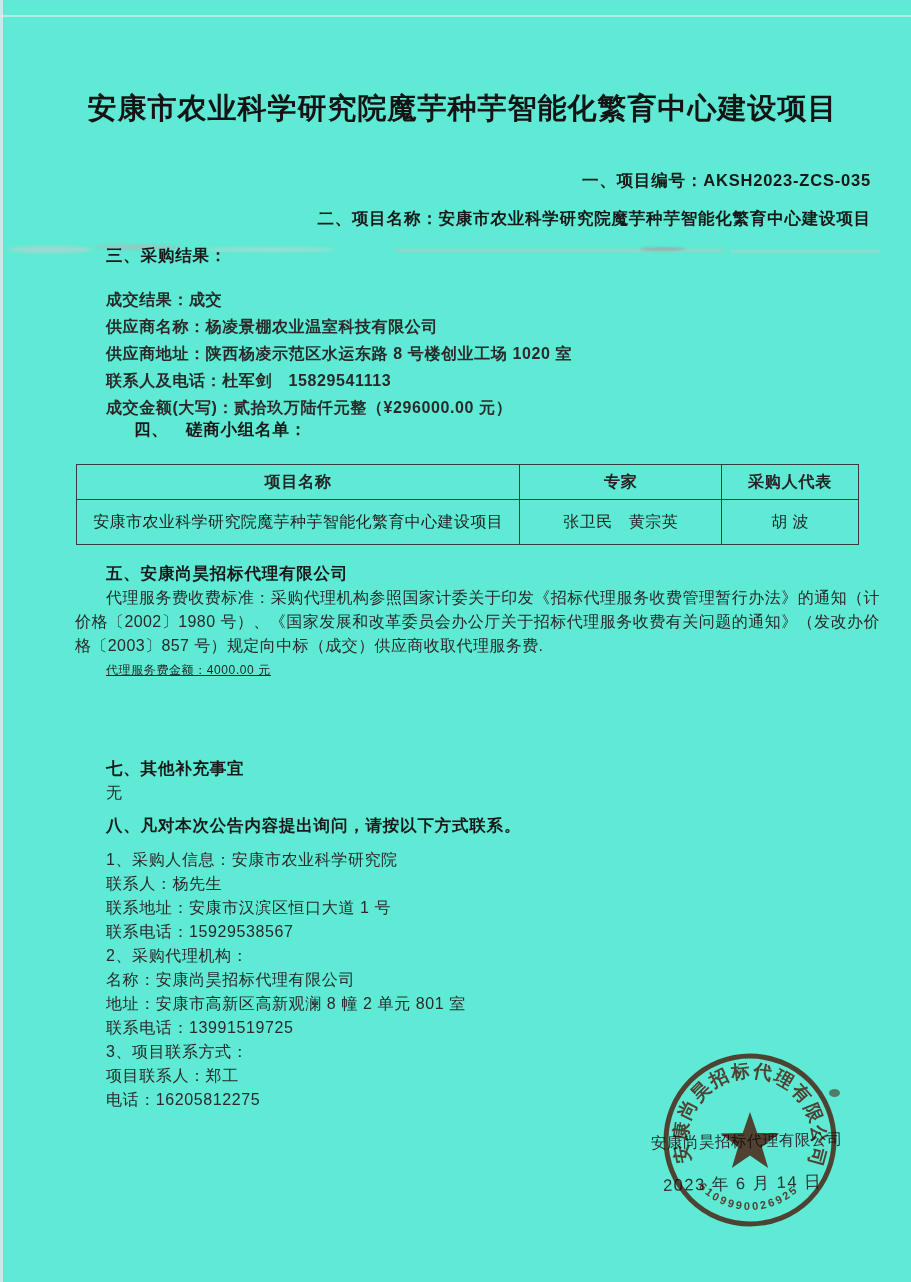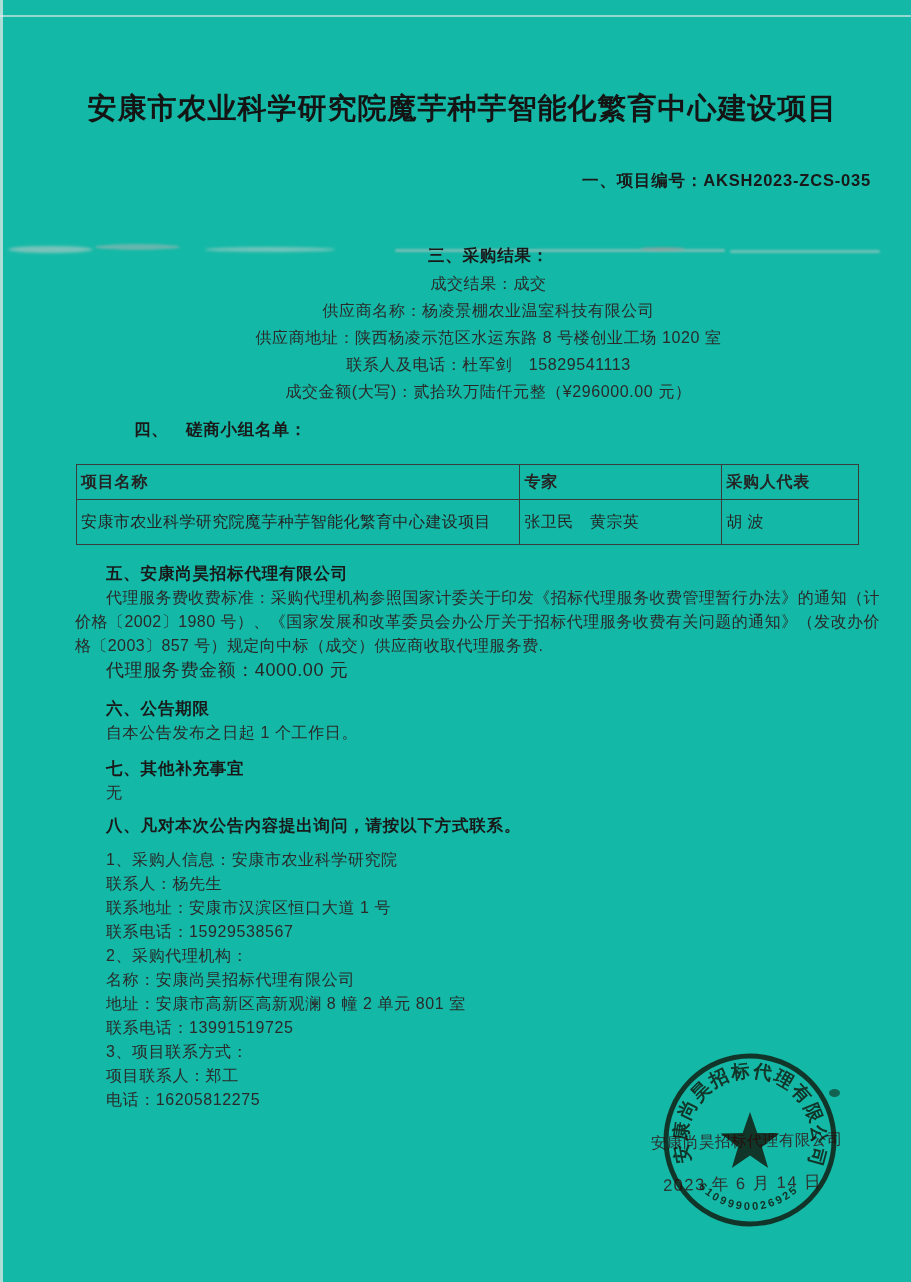--- a/index.html
+++ b/index.html
@@ -1,52 +1,52 @@
 <!DOCTYPE html>
 <html><head>
 <meta charset="utf-8">
 <style>
   html,body { margin:0; padding:0; background:#ffffff; }
   .page {
     position:relative; width:911px; height:1282px;
-    background:#14b8a6; overflow:hidden;
+    background:#5eead4; overflow:hidden;
     font-family:"Liberation Sans", sans-serif;
     color:#262626;
   }
   .title {
     position:absolute; top:89px; left:0; right:0; padding-left:14px;
     text-align:center; font-size:29px; line-height:38px;
     font-weight:bold; color:#141414; letter-spacing:1px;
   }
   .sec { position:absolute; left:106px; right:40px; }
   .h { font-weight:bold; font-size:16.5px; line-height:26px; color:#191919; letter-spacing:0.8px; }
   .bodyline { font-size:16px; line-height:27px; letter-spacing:0.6px; color:#2a2a2a; }
   .tightline { font-size:16px; line-height:24px; letter-spacing:0.6px; color:#2a2a2a; }
   #sec12 { top:167px;text-align:right; }
   #sec12 .h + .h { margin-top:12px; }
-  #sec3 { top:242px;text-align:center; }
-  #sec3 .lines { margin-top:2px; }
+  #sec3 { top:242px; }
+  #sec3 .lines { margin-top:18px;font-weight:bold; }
   #sec4-heading { top:416px;margin-left:28px; }
   table.panel {
     position:absolute; top:464px; left:76px; width:783px;
     border-collapse:collapse; table-layout:fixed;
   }
   table.panel th, table.panel td {
-    border:1.5px solid #3b3b3b; text-align:left; vertical-align:middle;
+    border:1.5px solid #3b3b3b; text-align:center; vertical-align:middle;
     font-size:16px; color:#242424; padding:0 4px;
   }
   table.panel th { height:34px; font-weight:bold; letter-spacing:0.8px; }
   table.panel td { height:44px; letter-spacing:0.4px; }
   #sec5 { top:560px; left:75px; right:31px; }
   #sec5 .h, #sec5 .amount { margin-left:31px; }
   #sec5 .para {
     font-size:16px; line-height:24px; letter-spacing:0.4px;
     text-align:justify; text-indent:31px; color:#2a2a2a;
   }
-  #sec5 .amount { line-height:24px; font-size:18px; letter-spacing:0.6px; }
+  #sec5 .amount { line-height:24px; font-size:12px; letter-spacing:0.6px;text-decoration:underline; }
   #sec6 { top:695px; }
   #sec7 { top:755px; }
   #sec8 { top:812px; }
   #sec8 .lines { margin-top:10px; }
   .sig-company {
     position:absolute; top:1131px; left:651px; width:210px;
     font-size:15.5px; color:#2e2e2e; letter-spacing:0.5px;
     transform:rotate(-1.2deg);
   }
   .sig-date {
@@ -78,20 +78,21 @@
   <div class="artifact" style="left:395px;top:249px;width:330px;height:3px;background:#c4c4c4;opacity:.55;filter:blur(.8px);border-radius:2px;"></div>
   <div class="artifact" style="left:640px;top:247px;width:45px;height:4px;background:#9d9d9d;opacity:.6;filter:blur(.8px);"></div>
   <div class="artifact" style="left:730px;top:250px;width:150px;height:2.5px;background:#cccccc;opacity:.5;filter:blur(.8px);border-radius:2px;"></div>
 
   <div class="title">
     <div>安康市农业科学研究院魔芋种芋智能化繁育中心建设项目</div>
   </div>
 
   <div class="sec" id="sec12">
     <div class="h">一、项目编号：AKSH2023-ZCS-035</div>
+    <div class="h">二、项目名称：安康市农业科学研究院魔芋种芋智能化繁育中心建设项目</div>
   </div>
 
   <div class="sec" id="sec3">
     <div class="h">三、采购结果：</div>
     <div class="lines">
       <div class="bodyline">成交结果：成交</div>
       <div class="bodyline">供应商名称：杨凌景棚农业温室科技有限公司</div>
       <div class="bodyline">供应商地址：陕西杨凌示范区水运东路 8 号楼创业工场 1020 室</div>
       <div class="bodyline">联系人及电话：杜军剑　15829541113</div>
       <div class="bodyline">成交金额(大写)：贰拾玖万陆仟元整（¥296000.00 元）</div>
@@ -121,24 +122,20 @@
       </tr>
     </tbody>
   </table>
 
   <div class="sec" id="sec5">
     <div class="h">五、安康尚昊招标代理有限公司</div>
     <div class="para">代理服务费收费标准：采购代理机构参照国家计委关于印发《招标代理服务收费管理暂行办法》的通知（计价格〔2002〕1980 号）、《国家发展和改革委员会办公厅关于招标代理服务收费有关问题的通知》（发改办价格〔2003〕857 号）规定向中标（成交）供应商收取代理服务费.</div>
     <div class="amount">代理服务费金额：4000.00 元</div>
   </div>
 
-  <div class="sec" id="sec6">
-    <div class="h">六、公告期限</div>
-    <div class="tightline">自本公告发布之日起 1 个工作日。</div>
-  </div>
 
   <div class="sec" id="sec7">
     <div class="h">七、其他补充事宜</div>
     <div class="tightline">无</div>
   </div>
 
   <div class="sec" id="sec8">
     <div class="h">八、凡对本次公告内容提出询问，请按以下方式联系。</div>
     <div class="lines">
       <div class="tightline">1、采购人信息：安康市农业科学研究院</div>

